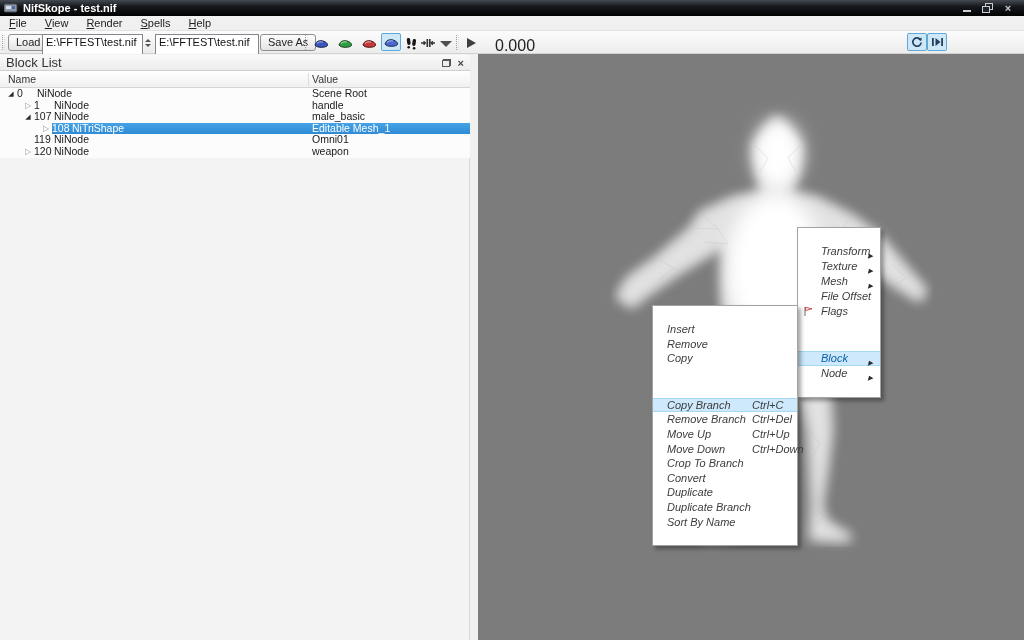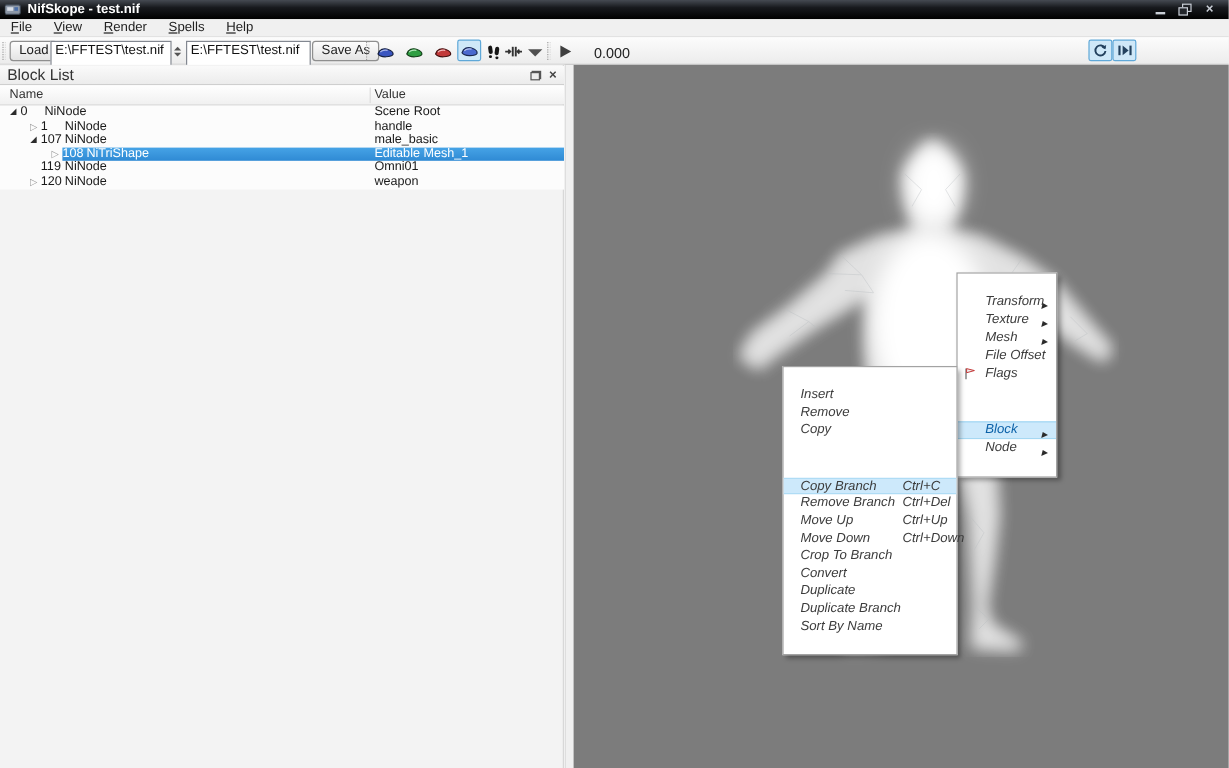--- a/index.html
+++ b/index.html
@@ -32,21 +32,21 @@
   .tbtn { height:17px; border:1px solid #8f8f8f; border-radius:3px; background:linear-gradient(#fdfdfd,#e4e4e4);
     padding:0 7px; line-height:15px; font-size:11px; color:#222; }
   .tfield { height:32px; border:1px solid #828790; background:#fff; padding:0 3px; line-height:15px; font-size:11px; color:#111; }
   .spinner { width:8px; height:16px; display:flex; flex-direction:column; justify-content:center; align-items:center; gap:2px; }
   .spup { width:0; height:0; border-left:3px solid transparent; border-right:3px solid transparent; border-bottom:3px solid #555; }
   .spdn { width:0; height:0; border-left:3px solid transparent; border-right:3px solid transparent; border-top:3px solid #555; }
   .iconbtn { width:20px; height:18px; display:flex; align-items:center; justify-content:center; border-radius:2px; }
   .iconbtn.active { background:#cfe8f8; border:1px solid #5fa8d8; }
   .playtri { width:0; height:0; border-left:9px solid #3f3f3f; border-top:5px solid transparent; border-bottom:5px solid transparent; }
   .dntri { width:0; height:0; border-top:6px solid #4f4f4f; border-left:6px solid transparent; border-right:6px solid transparent; }
-  .timeval { font-size:12px; color:#222; margin-left:9px; }
+  .timeval { font-size:16px; color:#222; margin-left:9px; }
   .slider-track { position:absolute; left:508px; top:43px; width:385px; height:2px; border-top:1px solid #8f8f8f; border-bottom:1px solid #fbfbfb; }
   .combobox { position:absolute; left:950px; top:35px; width:70px; height:18px; border:1px solid #999; background:linear-gradient(#fff,#efefef); }
   .combobox .arrow { position:absolute; right:4px; top:7px; width:0; height:0; border-top:4px solid #555; border-left:3px solid transparent; border-right:3px solid transparent; }
 
   
   .dock { position:absolute; left:0; top:54px; width:470px; height:586px; background:#f3f3f3; border-right:1px solid #d8d8d8; }
   .dock-title { position:absolute; left:0; top:1px; width:470px; height:16px; background:linear-gradient(#fafafa,#ececec);
     border-bottom:1px solid #cfcfcf; display:flex; align-items:center; padding:0 6px; }
   .dock-title .dlabel { font-size:13px; color:#333; }
   .dock-title .dicons { margin-left:auto; display:flex; gap:7px; align-items:center; }

